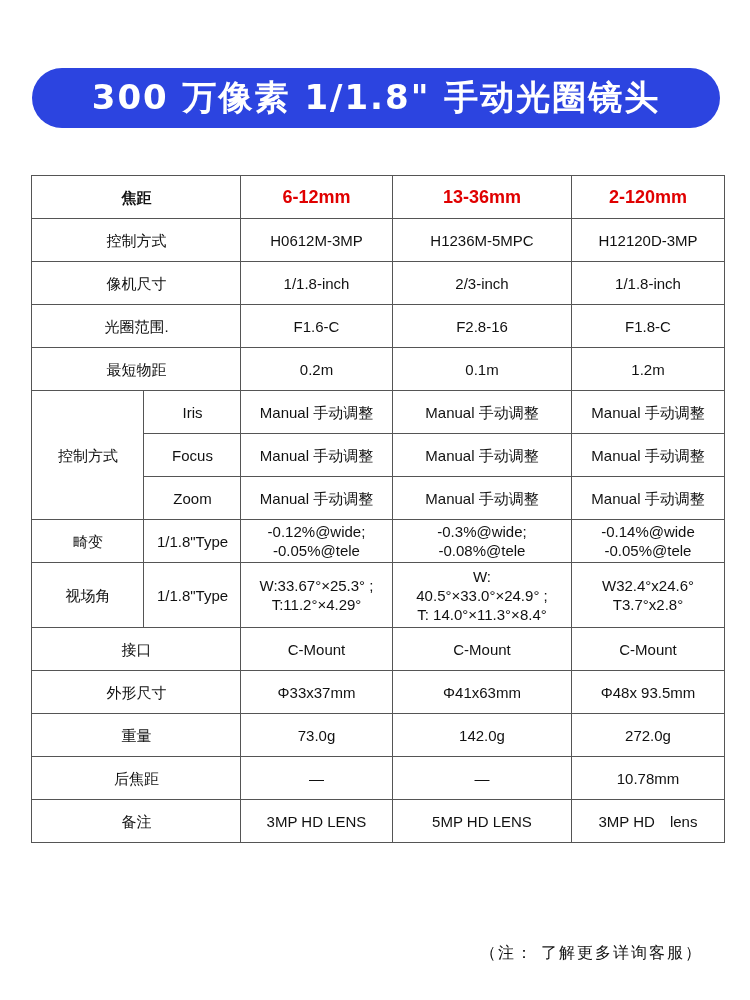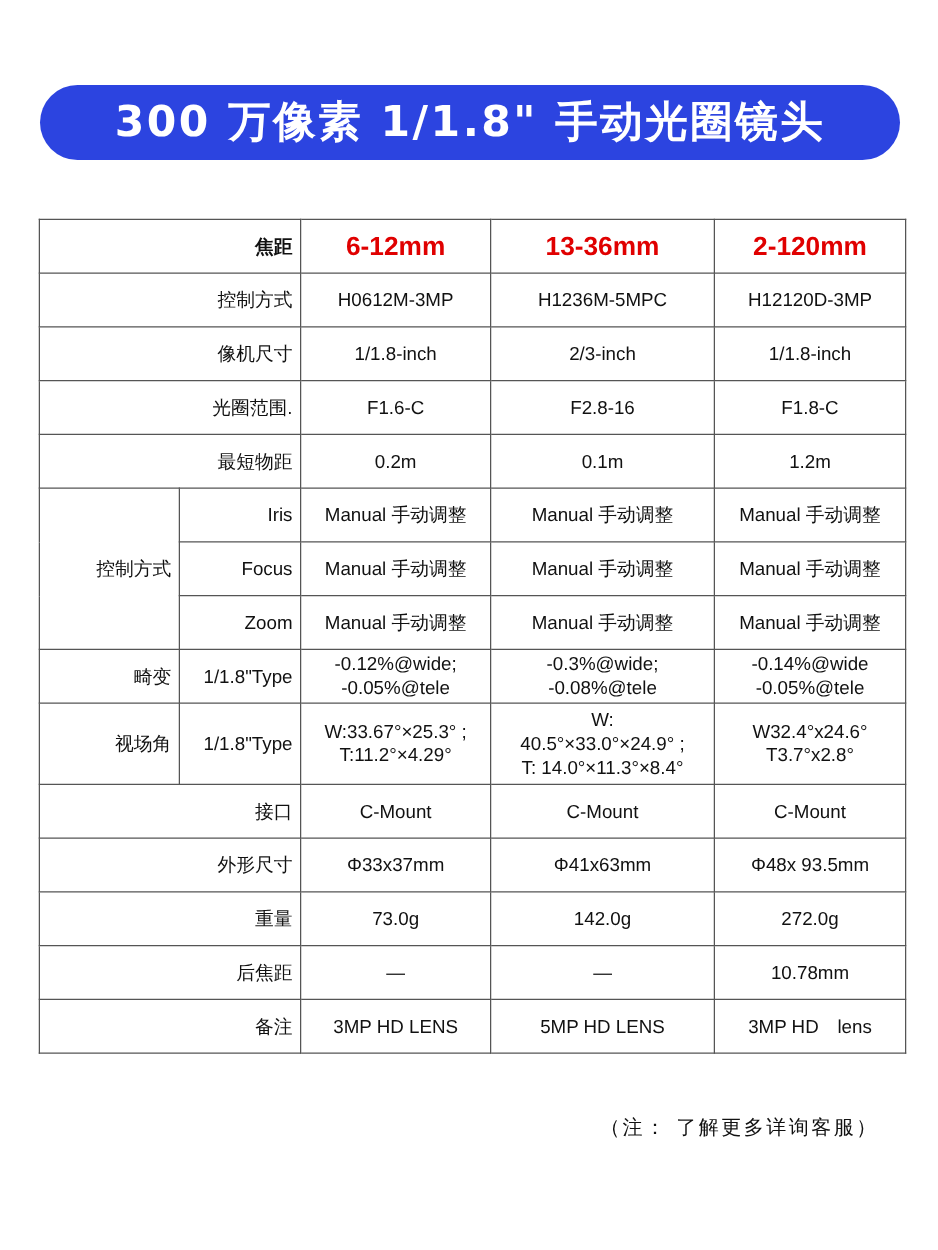--- a/index.html
+++ b/index.html
@@ -15,26 +15,26 @@
   }
   table.spec {
     position:absolute; left:31px; top:175px; width:693px;
     border-collapse:collapse; table-layout:fixed;
     font-size:15px;
   }
   table.spec td {
     border:1px solid #555; height:42px; padding:0 6px;
     text-align:center; vertical-align:middle; line-height:19px;
   }
-  table.spec td.lab { text-align:right; padding-left:7px;margin-left:36px; }
-  td.red { color:#e00000; font-weight:bold; font-size:21px; }
+  table.spec td.lab { text-align:center; padding-left:7px;margin-left:36px; }
+  td.red { color:#e00000; font-weight:bold; font-size:18px; }
   td.bold { font-weight:bold; }
   tr.tall td { height:64px; }
   .note {
-    position:absolute; left:480px; top:892px; font-size:16px; letter-spacing:2px;
+    position:absolute; left:480px; top:943px; font-size:16px; letter-spacing:2px;
     font-family:"DejaVu Sans", sans-serif;
   }
 </style>
 </head>
 <body>
 
 <div class="banner">
   <span class="banner-title">300 万像素 1/1.8" 手动光圈镜头</span>
 </div>
 

